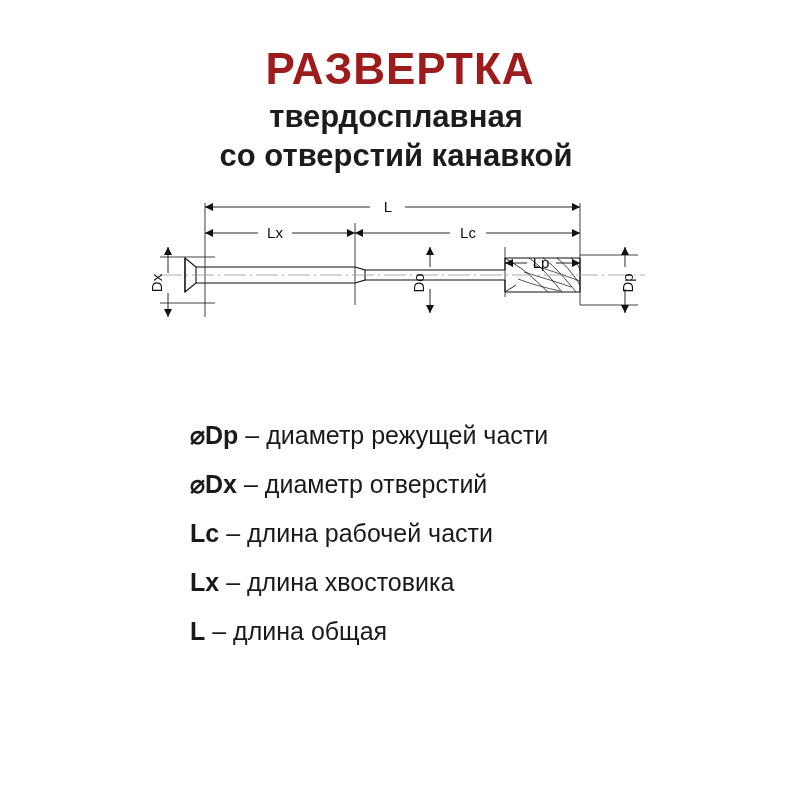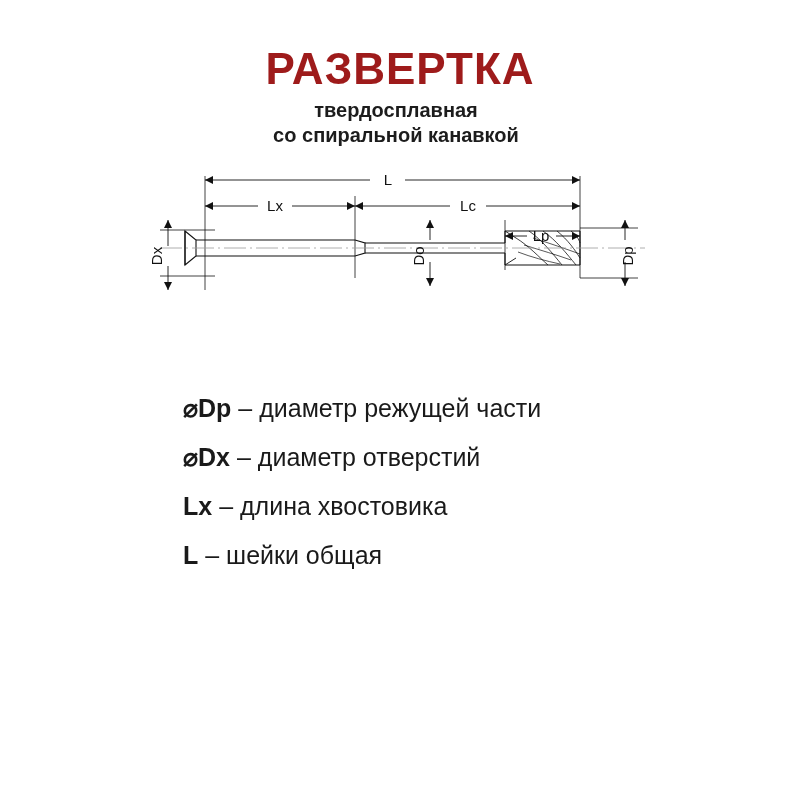--- a/index.html
+++ b/index.html
@@ -28,21 +28,21 @@
   }
   .main-title {
     font-size: 44px;
     font-weight: bold;
     letter-spacing: 1px;
     color: #9e1b1b;
     line-height: 1.05;
     margin: 0;
   }
   .subtitle {
-    font-size: 20px;
+    font-size: 31px;
     font-weight: bold;
     color: #1c1c1c;
     line-height: 1.24;
     margin: 6px 8px 0 0;
   }
   .subtitle .line {
     display: block;
   }
 
   
@@ -51,21 +51,21 @@
     width: 800px;
     height: 230px;
     margin-top: 10px;
   }
   .drawing-wrap svg {
     display: block;
   }
 
   
   .legend {
-    margin: 8px 0 0 8px;
+    margin: 8px 0 0 15px;
     padding: 0 0 0 175px;
     list-style: none;
   }
   .legend li {
     font-size: 25px;
     line-height: 1.0;
     margin-bottom: 24px;
     white-space: nowrap;
   }
   .legend .sym {
@@ -77,21 +77,21 @@
 </style>
 </head>
 <body>
 
 <div class="page">
 
   <div class="title-block">
     <div class="main-title">РАЗВЕРТКА</div>
     <div class="subtitle">
       <span class="line">твердосплавная</span>
-      <span class="line">со спиральной канавкой</span>
+      <span class="line">со отверстий канавкой</span>
     </div>
   </div>
 
   <div class="drawing-wrap">
     <svg width="800" height="230" viewBox="0 0 800 230" xmlns="http://www.w3.org/2000/svg">
       <defs>
         <marker id="arrRight" markerWidth="9" markerHeight="8" refX="8" refY="4" orient="auto" markerUnits="userSpaceOnUse">
           <path d="M0,0 L8,4 L0,8 z" fill="#111"></path>
         </marker>
         <marker id="arrLeft" markerWidth="9" markerHeight="8" refX="1" refY="4" orient="auto" markerUnits="userSpaceOnUse">
@@ -179,24 +179,29 @@
       <span class="sym">⌀Dp</span>
       <span class="desc">–</span>
       <span class="desc">диаметр режущей части</span>
     </li>
     <li>
       <span class="sym">⌀Dx</span>
       <span class="desc">–</span>
       <span class="desc">диаметр отверстий</span>
     </li>
     <li>
+      <span class="sym">Lc</span>
+      <span class="desc">–</span>
+      <span class="desc">длина рабочей части</span>
+    </li>
+    <li>
       <span class="sym">Lx</span>
       <span class="desc">–</span>
       <span class="desc">длина хвостовика</span>
     </li>
     <li>
       <span class="sym">L</span>
       <span class="desc">–</span>
-      <span class="desc">шейки общая</span>
+      <span class="desc">длина общая</span>
     </li>
   </ul>
 
 </div>
 
 </body></html>

